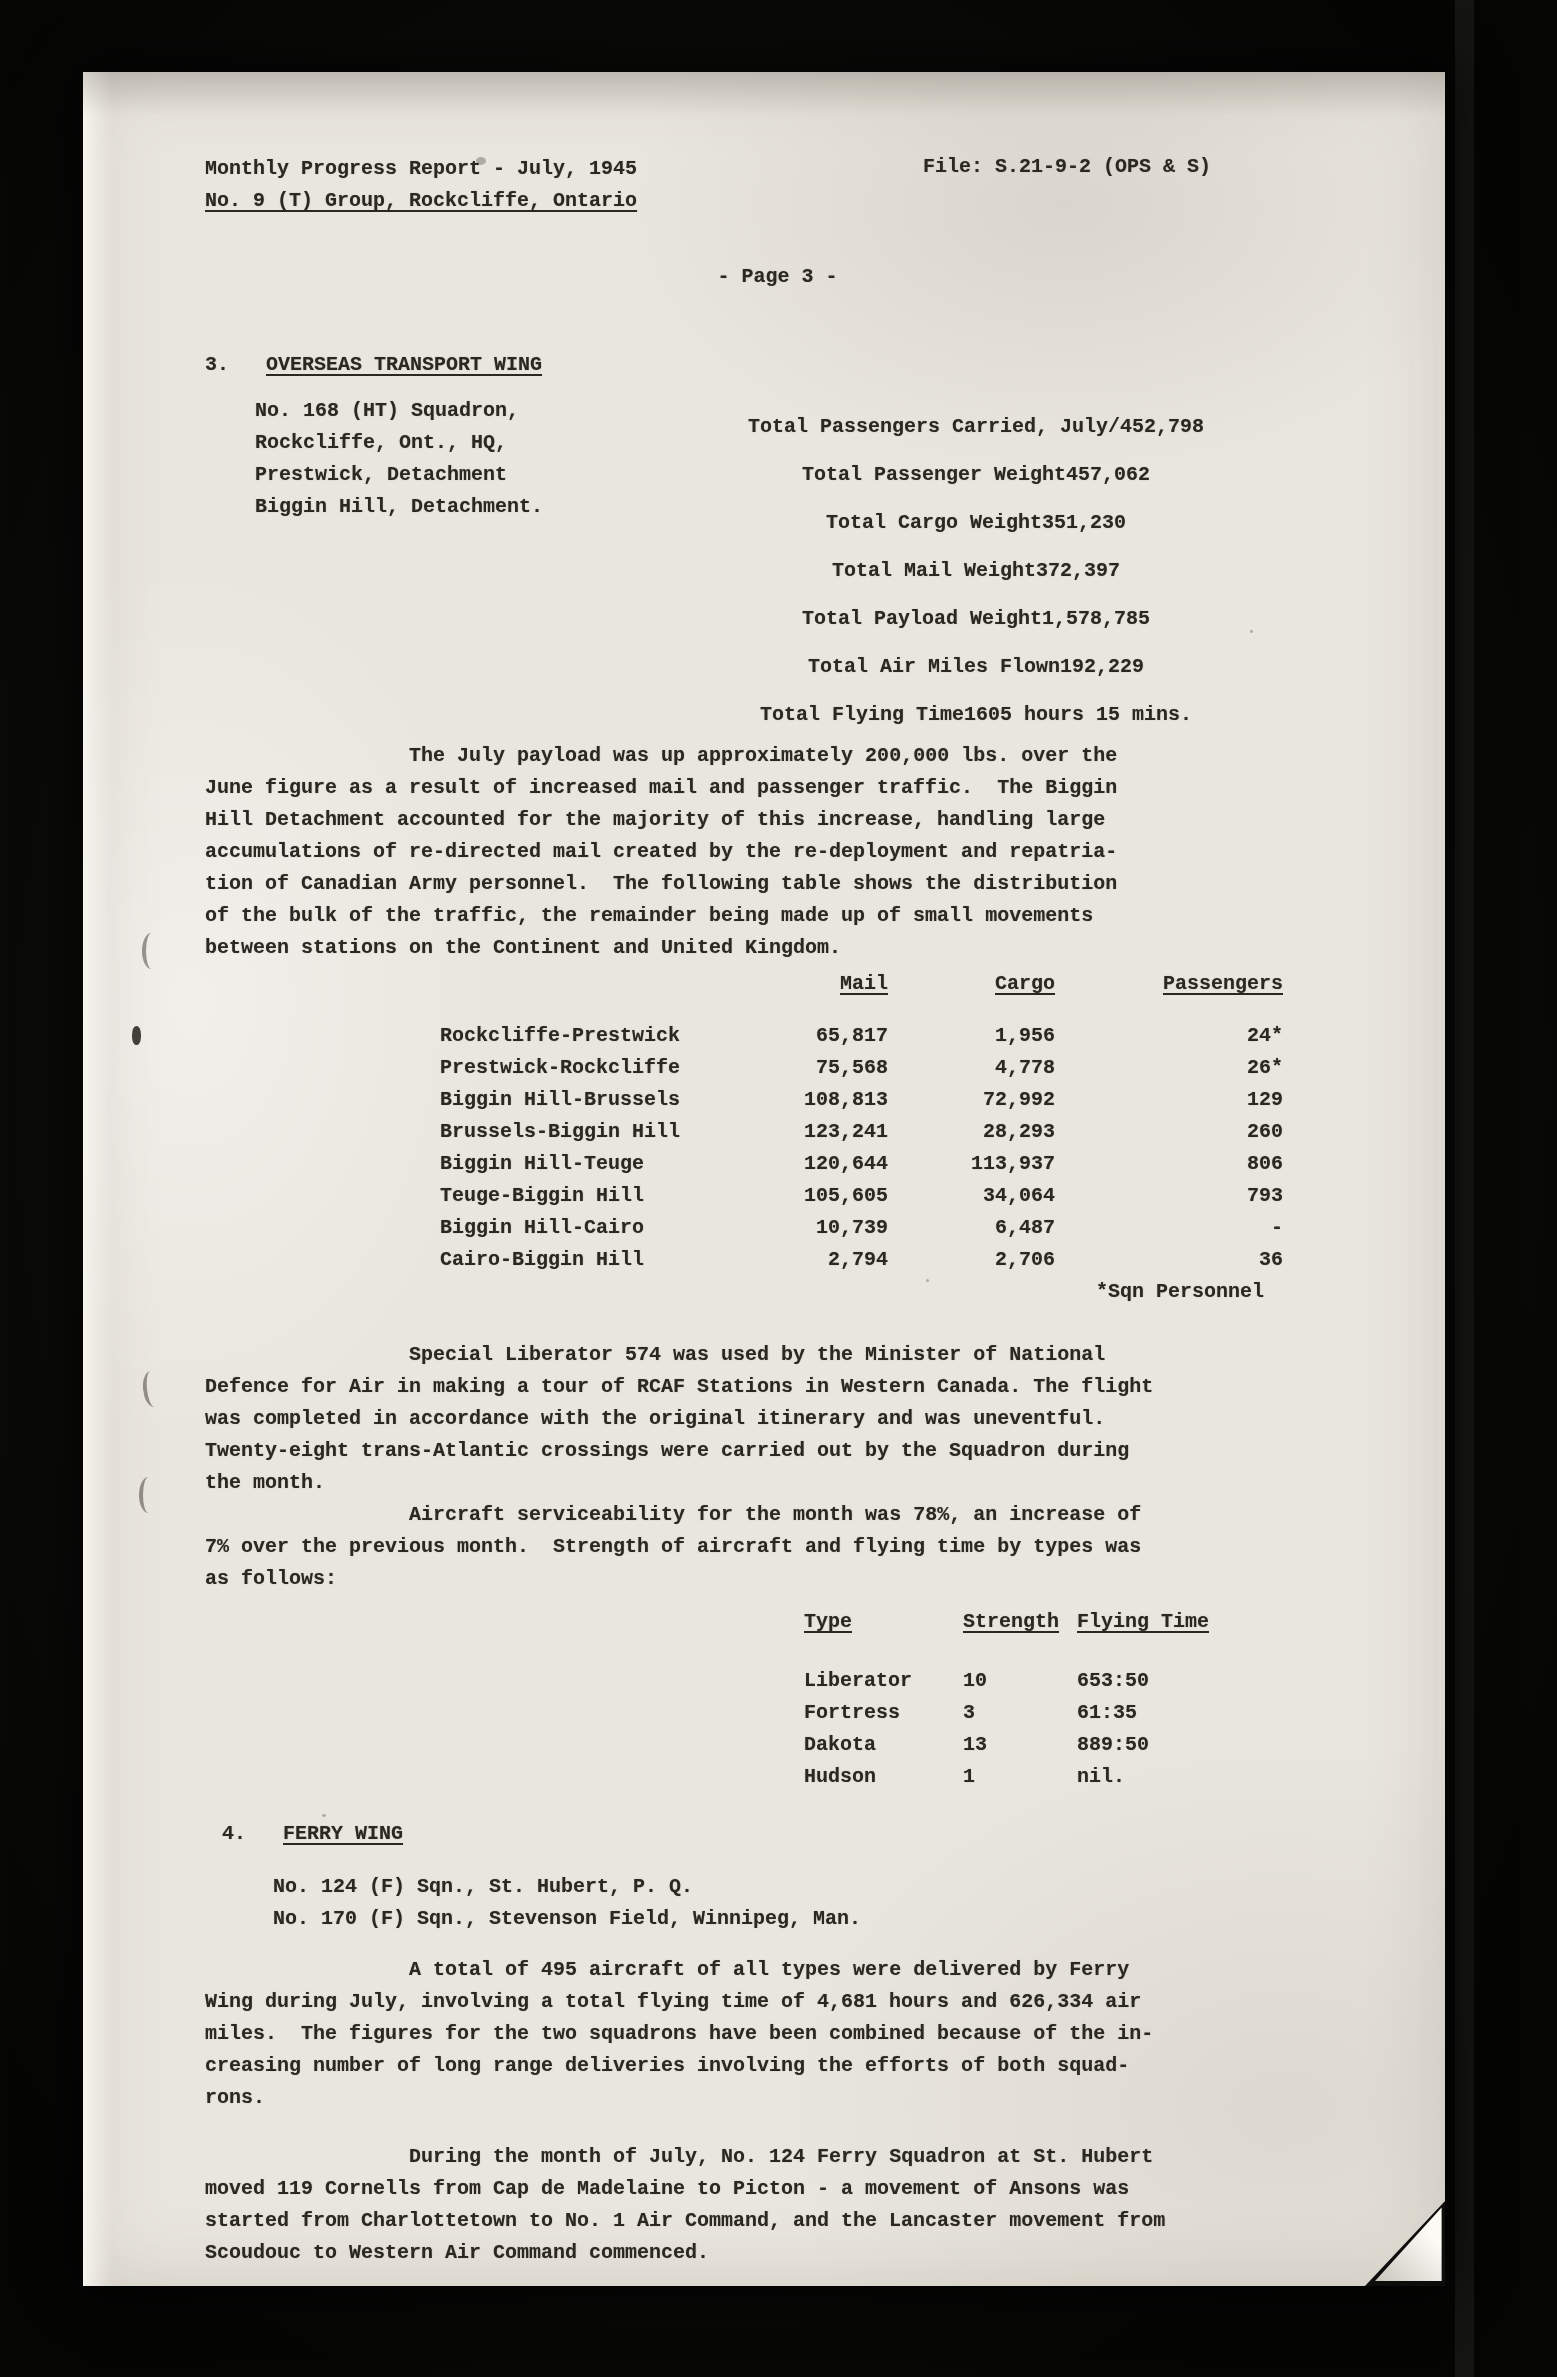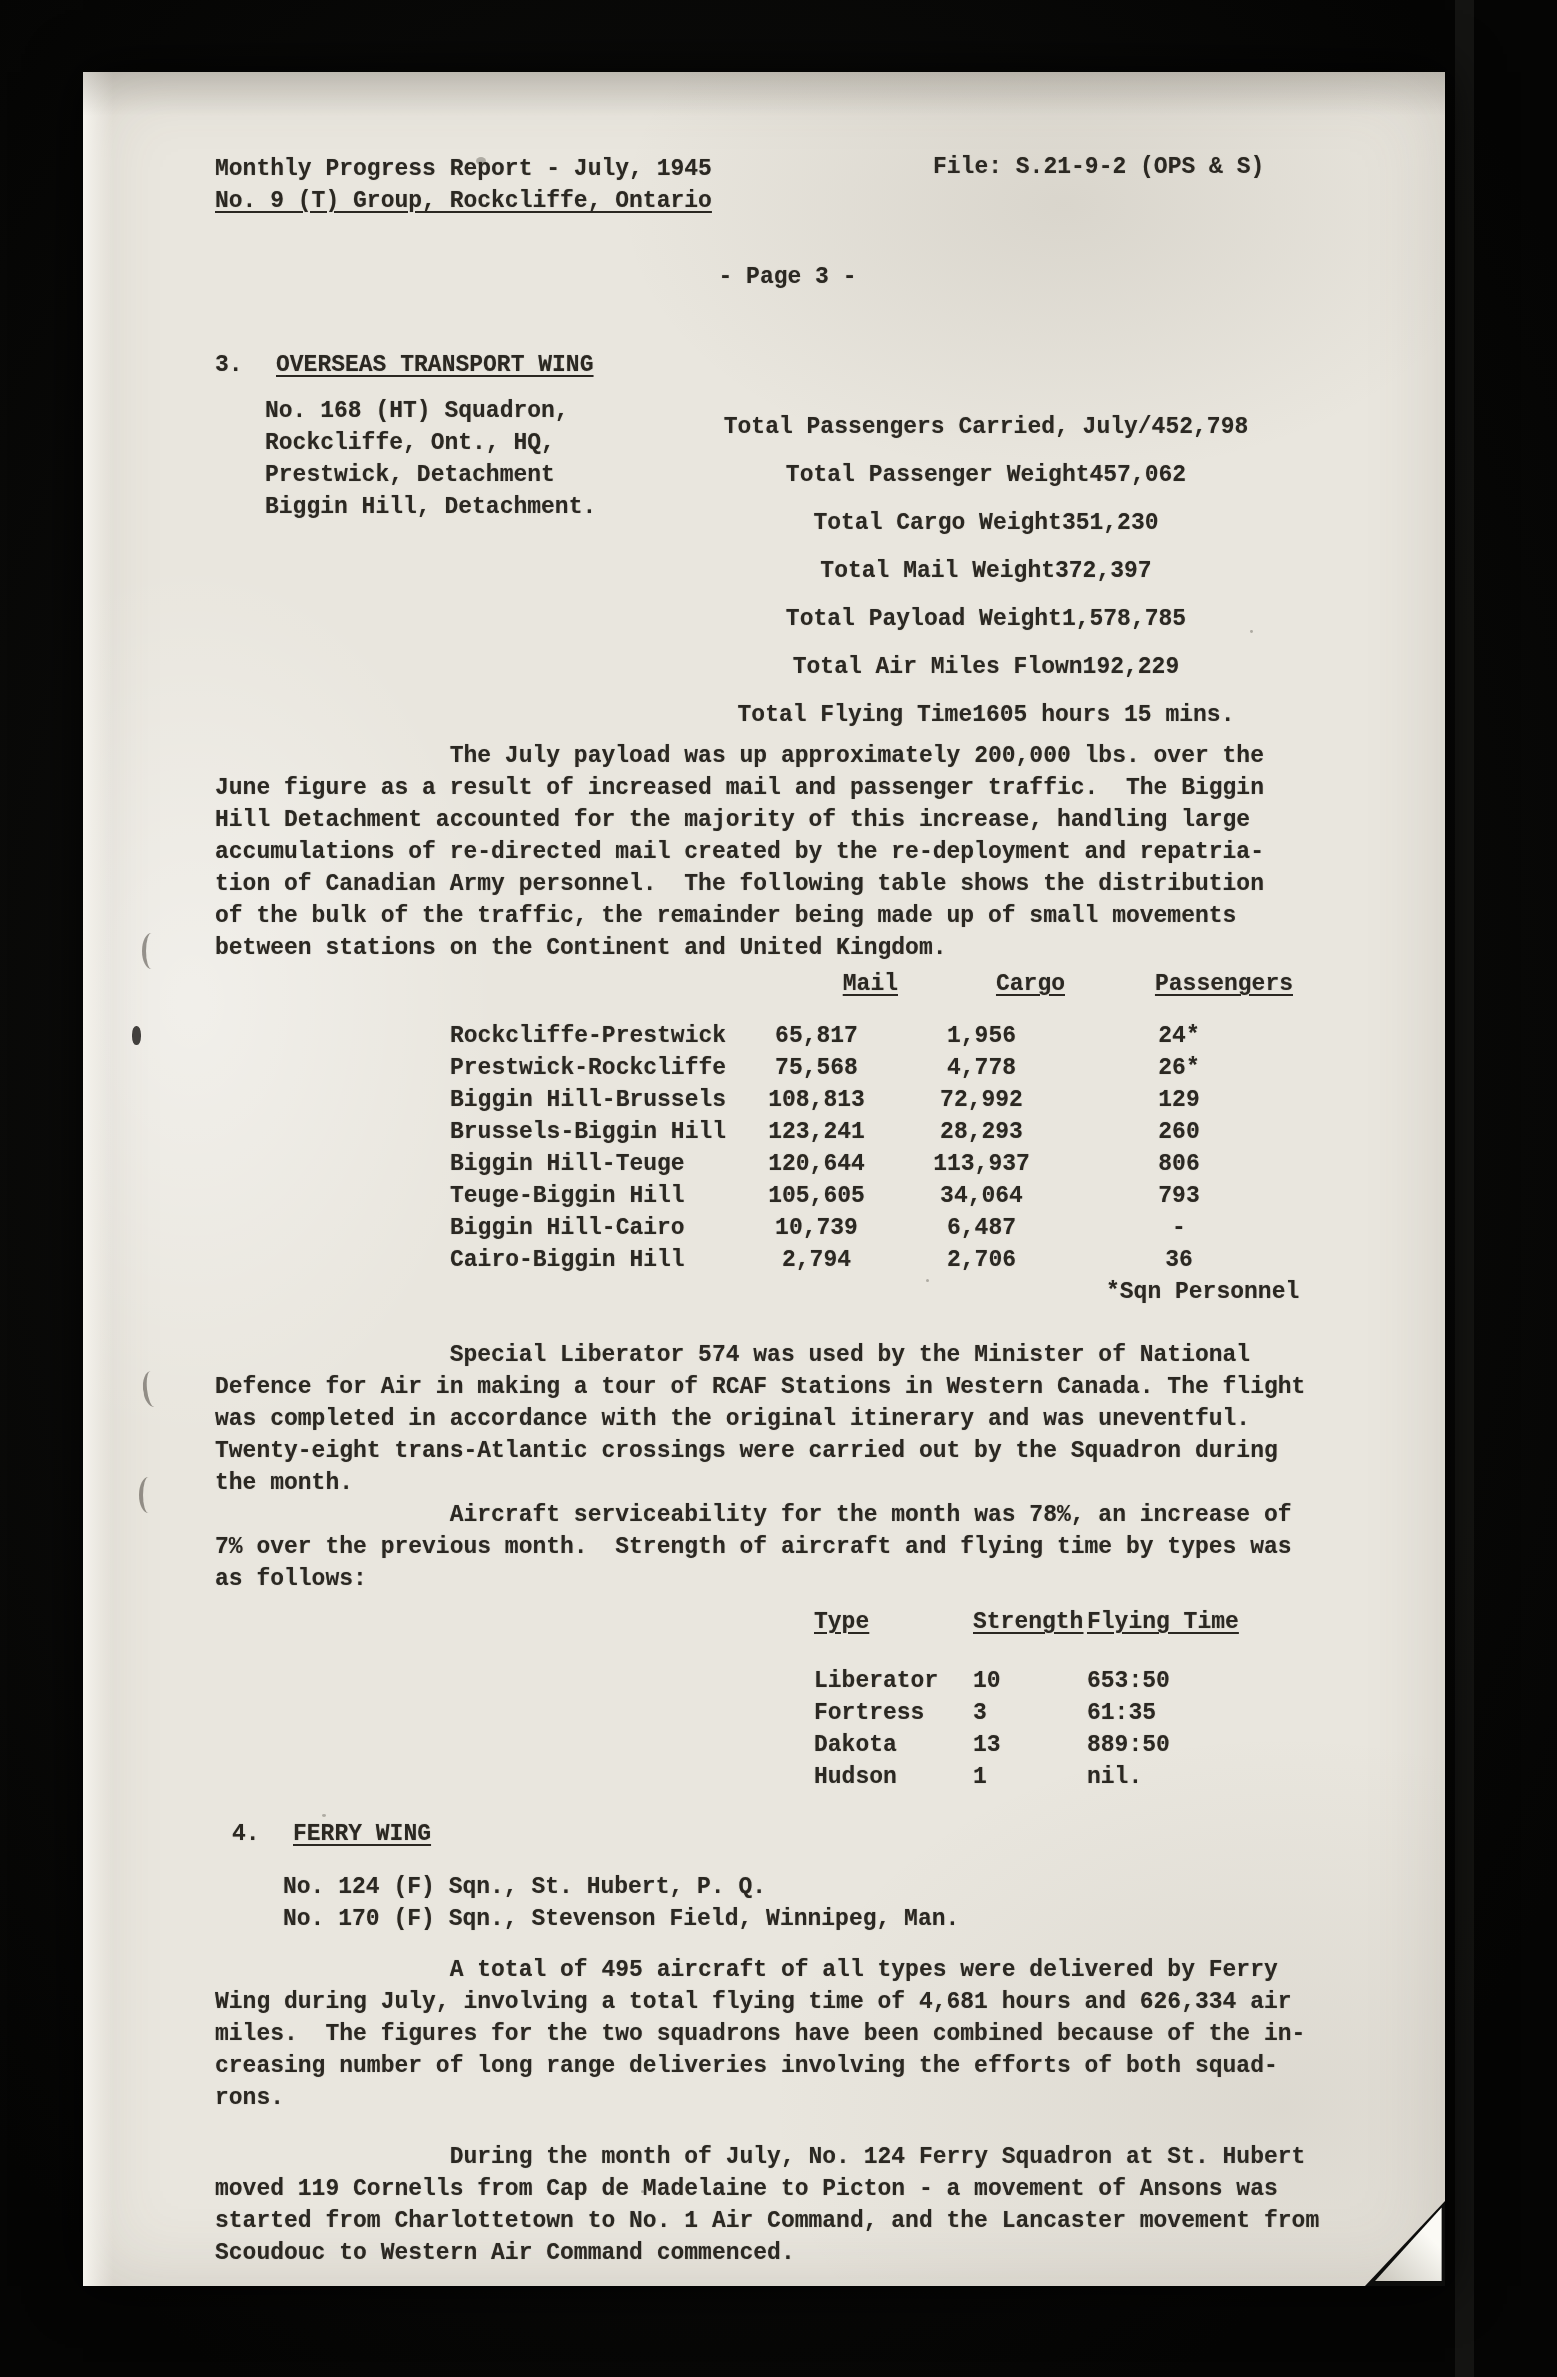--- a/index.html
+++ b/index.html
@@ -16,41 +16,41 @@
       radial-gradient(512px 740px at 8% 42%, rgba(255,255,255,.38), transparent 60%),
       radial-gradient(854px 626px at 88% 92%, rgba(110,100,85,.10), transparent 60%),
       #e9e6de;
     box-shadow:0 0 51px rgba(0,0,0,.9), inset 0 0 80px rgba(90,80,65,.18);
   }
   .paper-left-light{position:absolute;left:0;top:0;bottom:0;width:30px;
     background:linear-gradient(90deg,#f6f4ee,rgba(246,244,238,0));}
   .paper-top-shade{position:absolute;left:0;right:0;top:0;height:44px;
     background:linear-gradient(180deg,rgba(70,65,55,.20),transparent);}
   .content{
-    position:absolute;left:132px;top:81px;width:1145px;
-    font-size:23px;line-height:32px;font-weight:700;color:#2b2822;
+    position:absolute;left:122px;top:81px;width:1145px;
+    font-size:20px;line-height:32px;font-weight:700;color:#2b2822;
     text-shadow:0 0 1.1px rgba(43,40,34,.38);
   }
   .ul{text-decoration:underline;text-decoration-thickness:1.7px;text-underline-offset:4px;}
   .header{position:relative;}
   .file-ref{position:absolute;left:718px;top:-2.3px;}
   .page-label{margin-top:44px;text-align:center;}
   .sec-heading{margin-top:56px;}
   .sec-num{display:inline-block;width:61px;}
   .sec-heading.sec4{margin-left:17px;margin-top:25px;}
   .row-2col{display:flex;margin-top:13.7px;}
   .unit-lines{margin-left:50px;width:405px;}
   .totals{width:632px;}
   .t-row{display:flex;justify-content:center;margin-top:16px;}
   .para{white-space:pre-wrap;}
   .p1{margin-top:9px;} .p2{margin-top:31px;} .p3{}
   .p4{margin-top:19.4px;} .p5{margin-top:27px;}
   .traffic{margin-top:4.6px;margin-left:235px;display:grid;grid-template-columns:285px 163px 167px 228px;font-family:Liberation Mono, monospace;}
   .traffic .hcell{padding-bottom:19.4px;text-align:right;}
-  .traffic .num{text-align:center;}
+  .traffic .num{text-align:right;}
   .footnote{margin-left:891px;}
   .aircraft{margin-top:11.4px;margin-left:599px;display:grid;grid-template-columns:159px 114px 220px;}
   .aircraft .hcell{padding-bottom:27px;}
   .aircraft .hcell.r, .aircraft .num{text-align:left;}
   .unit-lines4{margin-left:68px;margin-top:20.5px;}
   
   .paren{position:absolute;width:15px;height:36px;border-left:4px solid rgba(60,54,48,.5);border-radius:50% / 50%;}
   .paren.m1{left:59px;top:861px;}
   .paren.m2{left:60px;top:1299px;transform:rotate(-6deg);}
   .paren.m3{left:56px;top:1405px;}

